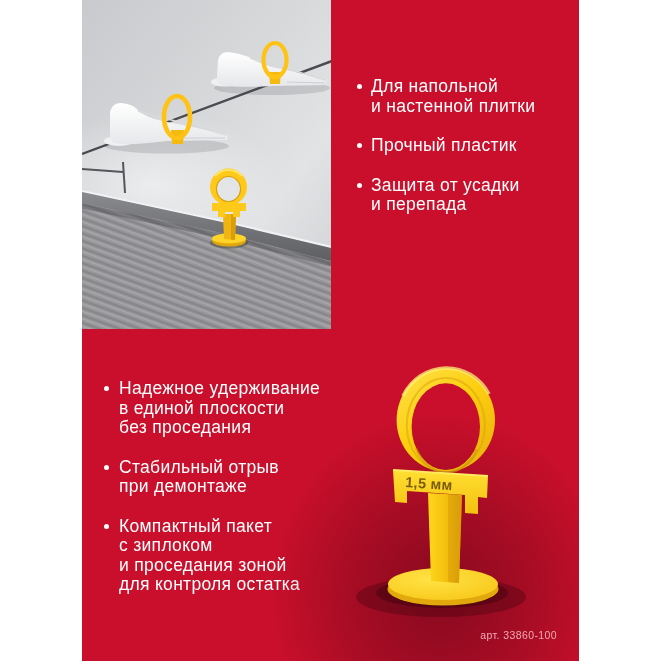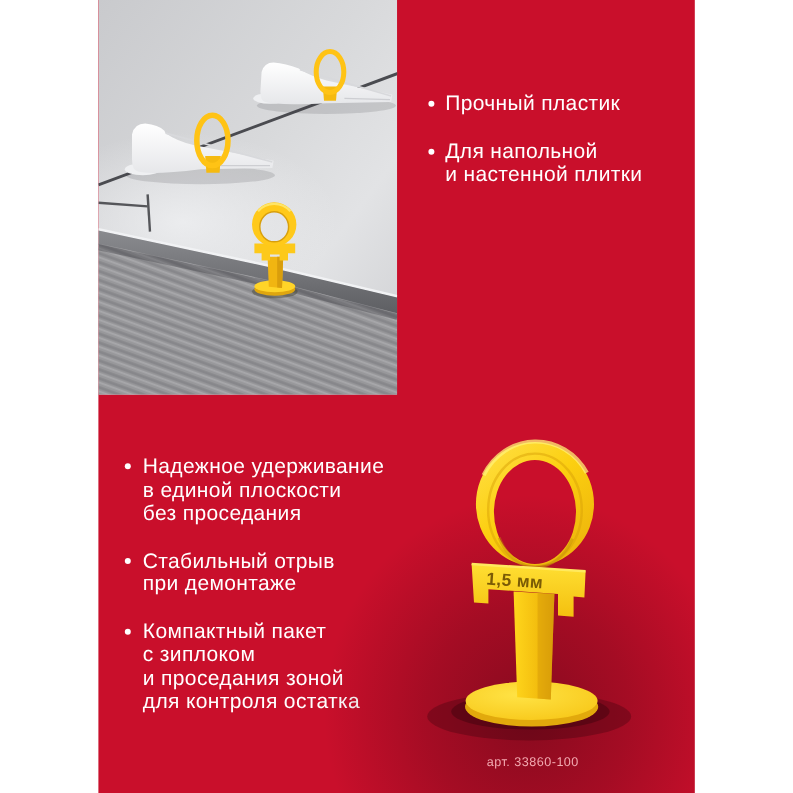--- a/index.html
+++ b/index.html
@@ -11,21 +11,21 @@
   .clip-figure{position:absolute;left:270px;top:330px;width:309px;height:331px;}
   .clip-figure svg{display:block;}
   .features{position:absolute;list-style:none;margin:0;padding:0;color:#ffffff;
             font-size:17.5px;line-height:19.5px;font-weight:400;}
   .features-top{left:357px;top:77px;width:215px;}
   .features-bottom{left:104px;top:379px;width:245px;}
   .feature{position:relative;padding-left:14px;margin-bottom:20px;}
   .features-bottom .feature{padding-left:15px;}
   .dot{position:absolute;left:0;top:7px;width:5px;height:5px;border-radius:50%;background:#ffffff;}
   .ftext{white-space:pre-line;letter-spacing:0.3px;display:block;}
-  .sku{position:absolute;left:331px;top:629px;width:226px;text-align:center;
+  .sku{position:absolute;left:331px;top:629px;width:226px;text-align:right;
        font-size:10.5px;letter-spacing:0.4px;color:#f2a9b0;}
   svg text{font-family:"Liberation Sans",sans-serif;}
 </style>
 </head>
 <body>
 
 <div class="canvas">
 
   <div class="red-panel"></div>
 
@@ -99,26 +99,31 @@
         <path d="M128,187 a18.5,18.5 0 1 0 37,0 a18.5,18.5 0 1 0 -37,0 Z M134.5,189 a12,12.5 0 1 0 24,0 a12,12.5 0 1 0 -24,0 Z" fill-rule="evenodd" fill="#ffc91a"></path>
         <ellipse cx="146.5" cy="189" rx="12" ry="12.5" fill="none" stroke="#d89f0b" stroke-width="1.2"></ellipse>
         <path d="M133,176 A18,18 0 0 1 160,176" stroke="#ffe566" stroke-width="2" fill="none"></path>
       </g>
     </svg>
   </div>
 
   <ul class="features features-top">
     <li class="feature">
       <span class="dot"></span>
+      <span class="ftext">Для напольной
+и настенной плитки</span>
+    </li>
+    <li class="feature">
+      <span class="dot"></span>
       <span class="ftext">Прочный пластик</span>
     </li>
     <li class="feature">
       <span class="dot"></span>
-      <span class="ftext">Для напольной
-и настенной плитки</span>
+      <span class="ftext">Защита от усадки
+и перепада</span>
     </li>
   </ul>
 
   <ul class="features features-bottom">
     <li class="feature">
       <span class="dot"></span>
       <span class="ftext">Надежное удерживание
 в единой плоскости
 без проседания</span>
     </li>

